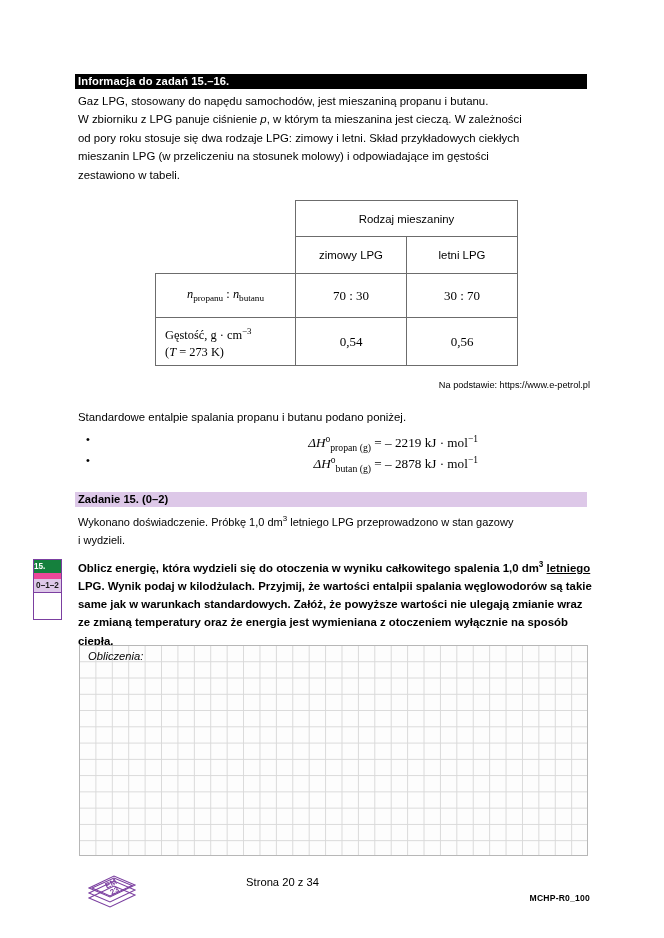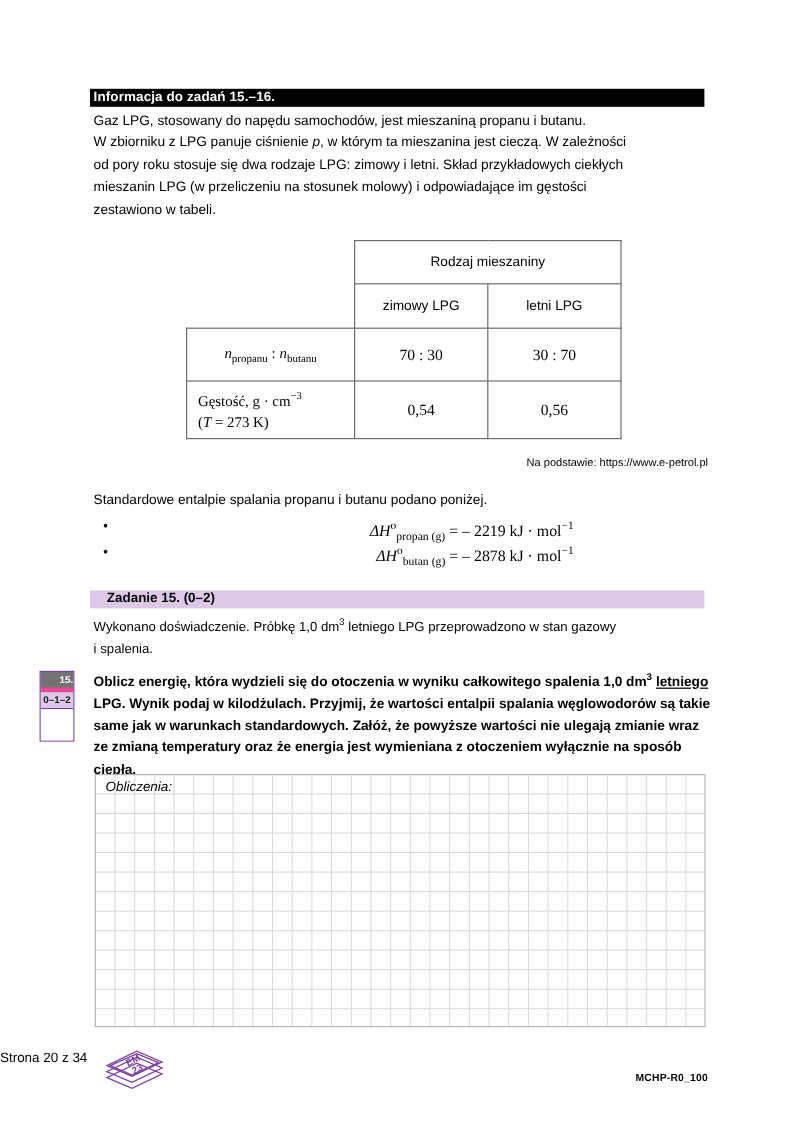--- a/index.html
+++ b/index.html
@@ -153,21 +153,21 @@
   .zad-bar {
     position: absolute;
     left: 75px;
     top: 492px;
     width: 512px;
     height: 15px;
     background: #ddc8e8;
     font-size: 11.2px;
     font-weight: bold;
     line-height: 15px;
-    padding-left: 14px;
+    padding-left: 3px;
     box-sizing: border-box;
   }
   .zad-intro {
     position: absolute;
     left: 78px;
     top: 510px;
     width: 516px;
     font-size: 11px;
     line-height: 18.5px;
   }
@@ -175,28 +175,28 @@
   
   .score-box {
     position: absolute;
     left: 33px;
     top: 559px;
     width: 29px;
     border: 1px solid #7b3fa0;
     box-sizing: border-box;
   }
   .score-no {
-    background: #737373;
+    background: #15803d;
     color: #ffffff;
     font-size: 8.2px;
     font-weight: bold;
-    text-align: right;
+    text-align: left;
     height: 13px;
     line-height: 13px;
-    border-bottom: 4px solid #ec4899;
+    border-bottom: 6px solid #ec4899;
   }
   .score-pts {
     background: #ddc8e8;
     color: #1a1a1a;
     font-size: 8.2px;
     font-weight: bold;
     text-align: center;
     height: 13px;
     line-height: 13px;
     border-bottom: 1px solid #7b3fa0;
@@ -250,20 +250,21 @@
     left: 86px;
     top: 869px;
     width: 52px;
     height: 40px;
   }
   .footer-page {
     position: absolute;
     left: 0;
     top: 876px;
     width: 565px;
+    text-align: center;
     font-size: 11.2px;
   }
   .footer-code {
     position: absolute;
     right: 74px;
     top: 893px;
     font-size: 8.6px;
     font-weight: bold;
     letter-spacing: 0.2px;
   }
@@ -323,21 +324,21 @@
     <li>
       <i>ΔH</i><sup class="sm">o</sup><sub class="sm">butan (g)</sub>
       <span class="unit">= – 2878 kJ · mol</span><sup class="sm">−1</sup>
     </li>
   </ul>
 
   <div class="zad-bar">Zadanie 15. (0–2)</div>
 
   <div class="zad-intro">
     <div><span>Wykonano doświadczenie. Próbkę 1,0 dm</span><sup class="sm">3</sup><span> letniego LPG przeprowadzono w stan gazowy</span></div>
-    <div>i spalenia.</div>
+    <div>i wydzieli.</div>
   </div>
 
   <div class="score-box">
     <div class="score-no">15.</div>
     <div class="score-pts">0–1–2</div>
     <div class="score-empty"></div>
   </div>
 
   <div class="command"><span>Oblicz energię, która wydzieli się do otoczenia w wyniku całkowitego spalenia 1,0 dm</span><sup class="sm">3</sup> <u>letniego</u><span> LPG. Wynik podaj w kilodżulach. Przyjmij, że wartości entalpii spalania węglowodorów są takie same jak w warunkach standardowych. Załóż, że powyższe wartości nie ulegają zmianie wraz ze zmianą temperatury oraz że energia jest wymieniana z otoczeniem wyłącznie na sposób ciepła.</span></div>
 

